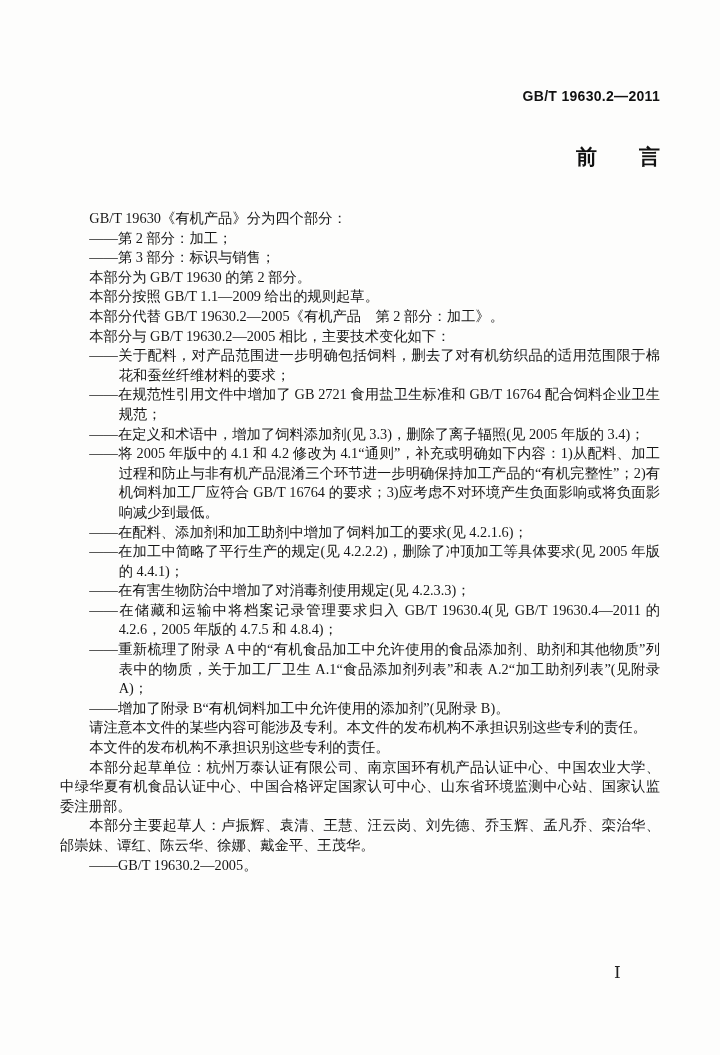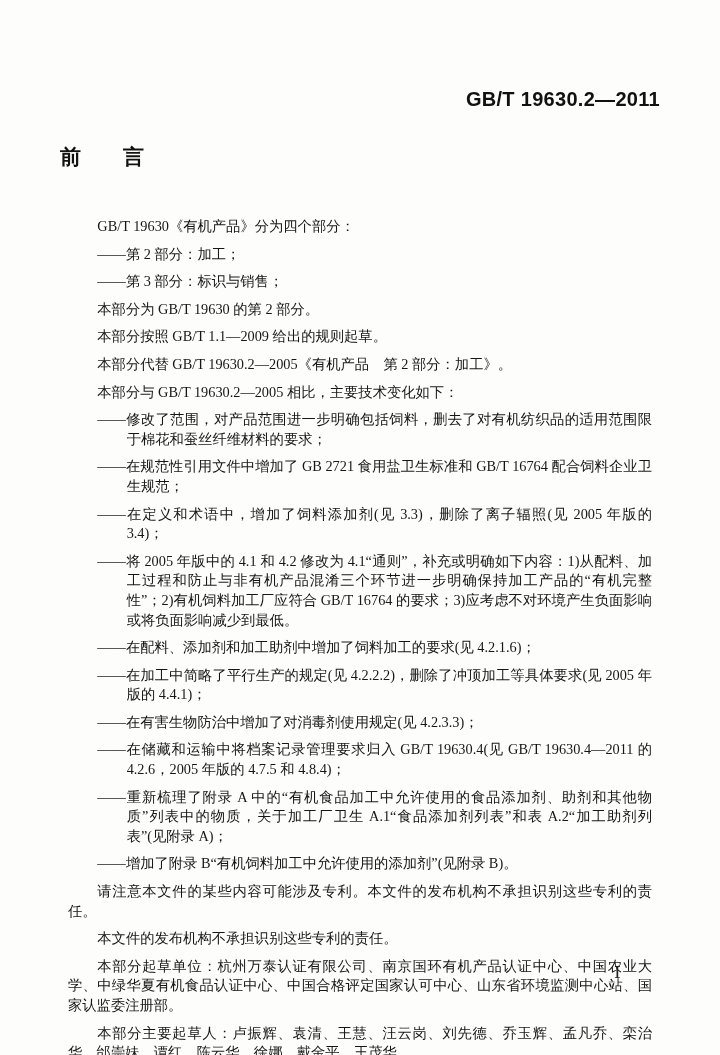--- a/index.html
+++ b/index.html
@@ -14,48 +14,48 @@
     background: #fdfdfc;
     overflow: hidden;
     font-family: "Liberation Serif", "DejaVu Serif", serif;
     color: #161616;
   }
   .std-code {
     position: absolute;
     top: 88px;
     right: 60px;
     font-family: "Liberation Sans", "DejaVu Sans", sans-serif;
-    font-size: 20px;
+    font-size: 14px;
     font-weight: 700;
     letter-spacing: 0.3px;
     color: #111;
   }
   .doc-title {
     position: absolute;
     top: 143px;
     left: 60px;
     width: 600px;
     margin: 0;
-    text-align: left;
+    text-align: right;
     font-size: 21px;
     font-weight: 700;
     color: #111;
     white-space: pre;
   }
   .doc-body {
     position: absolute;
     top: 209px;
     left: 60px;
     width: 600px;
     font-size: 14.3px;
     line-height: 19.6px;
     text-align: justify;
   }
   .para {
-    margin: 8px;
+    margin: 0;
     padding: 0;
   }
   
   .para.indent {
     text-indent: 2.05em;
   }
   
   .para.dash {
     padding-left: 4.1em;
     text-indent: -2.05em;
@@ -79,21 +79,21 @@
   <h1 class="doc-title">前　　言</h1>
 
   <div class="doc-body">
       <p class="para indent">GB/T 19630《有机产品》分为四个部分：</p>
       <p class="para dash">——第 2 部分：加工；</p>
       <p class="para dash">——第 3 部分：标识与销售；</p>
       <p class="para indent">本部分为 GB/T 19630 的第 2 部分。</p>
       <p class="para indent">本部分按照 GB/T 1.1—2009 给出的规则起草。</p>
       <p class="para indent">本部分代替 GB/T 19630.2—2005《有机产品　第 2 部分：加工》。</p>
       <p class="para indent">本部分与 GB/T 19630.2—2005 相比，主要技术变化如下：</p>
-      <p class="para dash">——修改了范围，对产品范围进一步明确包括饲料，删去了对有机纺织品的适用范围限于棉花和蚕丝纤维材料的要求；</p>
+      <p class="para dash">——关于配料，对产品范围进一步明确包括饲料，删去了对有机纺织品的适用范围限于棉花和蚕丝纤维材料的要求；</p>
       <p class="para dash">——在规范性引用文件中增加了 GB 2721 食用盐卫生标准和 GB/T 16764 配合饲料企业卫生规范；</p>
       <p class="para dash">——在定义和术语中，增加了饲料添加剂(见 3.3)，删除了离子辐照(见 2005 年版的 3.4)；</p>
       <p class="para dash">——将 2005 年版中的 4.1 和 4.2 修改为 4.1“通则”，补充或明确如下内容：1)从配料、加工过程和防止与非有机产品混淆三个环节进一步明确保持加工产品的“有机完整性”；2)有机饲料加工厂应符合 GB/T 16764 的要求；3)应考虑不对环境产生负面影响或将负面影响减少到最低。</p>
       <p class="para dash">——在配料、添加剂和加工助剂中增加了饲料加工的要求(见 4.2.1.6)；</p>
       <p class="para dash">——在加工中简略了平行生产的规定(见 4.2.2.2)，删除了冲顶加工等具体要求(见 2005 年版的 4.4.1)；</p>
       <p class="para dash">——在有害生物防治中增加了对消毒剂使用规定(见 4.2.3.3)；</p>
       <p class="para dash">——在储藏和运输中将档案记录管理要求归入 GB/T 19630.4(见 GB/T 19630.4—2011 的 4.2.6，2005 年版的 4.7.5 和 4.8.4)；</p>
       <p class="para dash">——重新梳理了附录 A 中的“有机食品加工中允许使用的食品添加剂、助剂和其他物质”列表中的物质，关于加工厂卫生 A.1“食品添加剂列表”和表 A.2“加工助剂列表”(见附录 A)；</p>
       <p class="para dash">——增加了附录 B“有机饲料加工中允许使用的添加剂”(见附录 B)。</p>
       <p class="para indent">请注意本文件的某些内容可能涉及专利。本文件的发布机构不承担识别这些专利的责任。</p>

